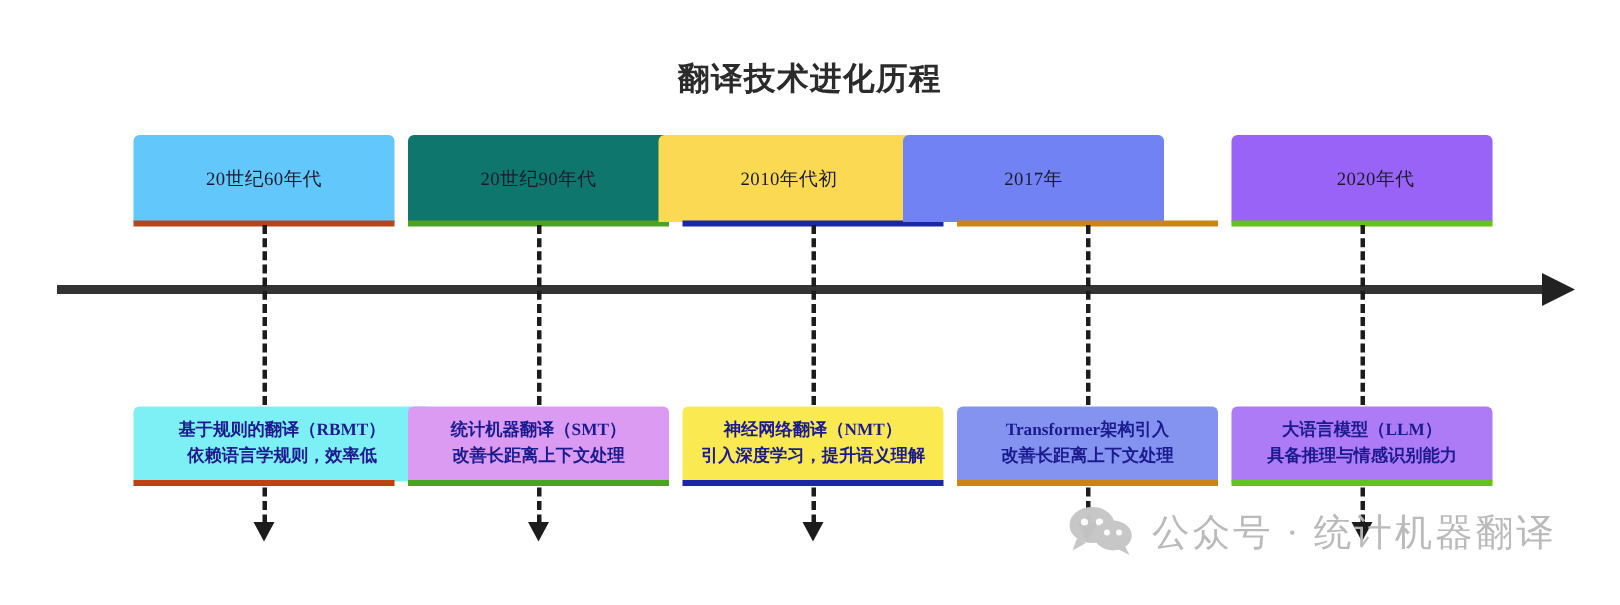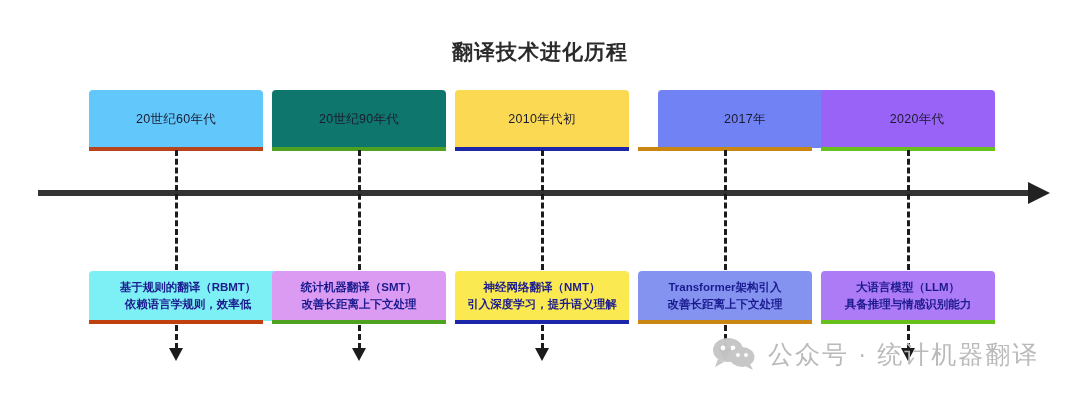--- a/index.html
+++ b/index.html
@@ -11,20 +11,21 @@
     height: 403px;
     background: #ffffff;
     font-family: "Liberation Sans", "DejaVu Sans", sans-serif;
     overflow: hidden;
     position: relative;
   }
   #canvas {
     position: relative;
     width: 1080px;
     height: 403px;
+    font-family: Liberation Serif, serif;
   }
 
   
   .title {
     position: absolute;
     left: 0;
     top: 38px;
     width: 1080px;
     text-align: center;
     font-size: 21px;
@@ -172,33 +173,33 @@
       </div>
       <div class="era-underline" style="left: 272px; width: 174px; background: rgb(79, 161, 33);"></div>
       <div class="dash-main" style="left: 358px;"></div>
       <div class="desc-box" style="left: 272px; width: 174px; background: rgb(219, 155, 242);">
         <div>统计机器翻译（SMT）</div>
         <div>改善长距离上下文处理</div>
       </div>
       <div class="desc-underline" style="left: 272px; width: 174px; background: rgb(79, 161, 33);"></div>
       <div class="dash-tail" style="left: 358px;"></div>
       <div class="dash-tail-arrow" style="left: 352px;"></div>
-      <div class="era-box" style="left: 455px; width: 174px; background: rgb(252, 217, 83);">
+      <div class="era-box" style="left: 439px; width: 174px; background: rgb(252, 217, 83);">
         <span>2010年代初</span>
       </div>
       <div class="era-underline" style="left: 455px; width: 174px; background: rgb(27, 39, 168);"></div>
       <div class="dash-main" style="left: 541px;"></div>
       <div class="desc-box" style="left: 455px; width: 174px; background: rgb(250, 233, 81);">
         <div>神经网络翻译（NMT）</div>
         <div>引入深度学习，提升语义理解</div>
       </div>
       <div class="desc-underline" style="left: 455px; width: 174px; background: rgb(27, 39, 168);"></div>
       <div class="dash-tail" style="left: 541px;"></div>
       <div class="dash-tail-arrow" style="left: 535px;"></div>
-      <div class="era-box" style="left: 658px; width: 174px; background: rgb(113, 130, 244);">
+      <div class="era-box" style="left: 602px; width: 174px; background: rgb(113, 130, 244);">
         <span>2017年</span>
       </div>
       <div class="era-underline" style="left: 638px; width: 174px; background: rgb(201, 134, 18);"></div>
       <div class="dash-main" style="left: 724px;"></div>
       <div class="desc-box" style="left: 638px; width: 174px; background: rgb(133, 147, 240);">
         <div>Transformer架构引入</div>
         <div>改善长距离上下文处理</div>
       </div>
       <div class="desc-underline" style="left: 638px; width: 174px; background: rgb(201, 134, 18);"></div>
       <div class="dash-tail" style="left: 724px;"></div>

